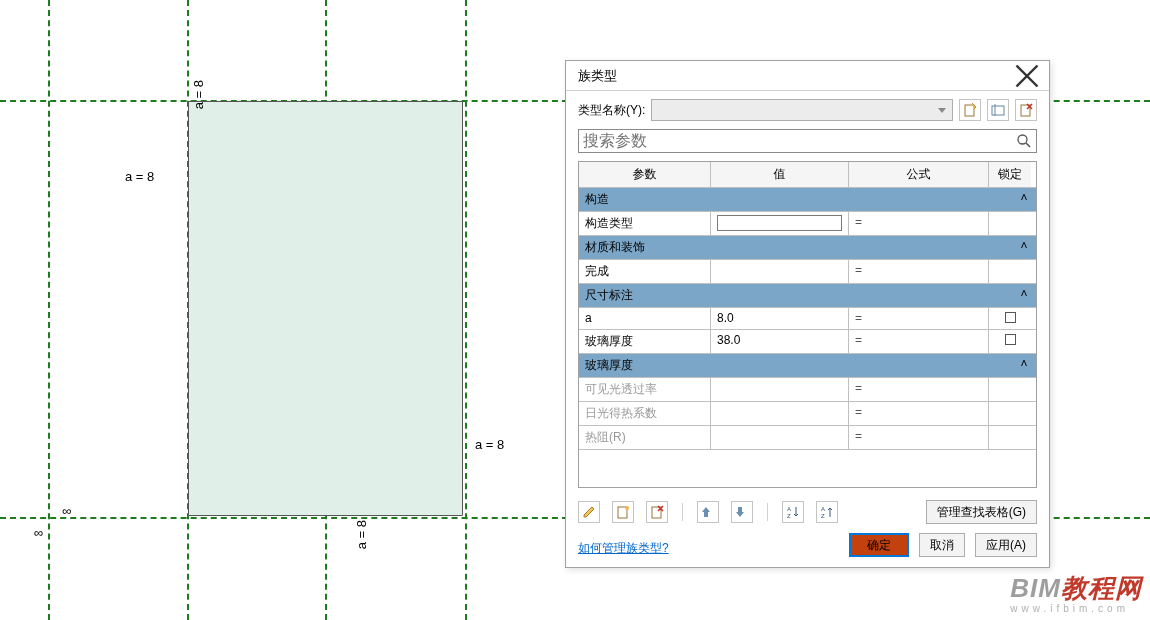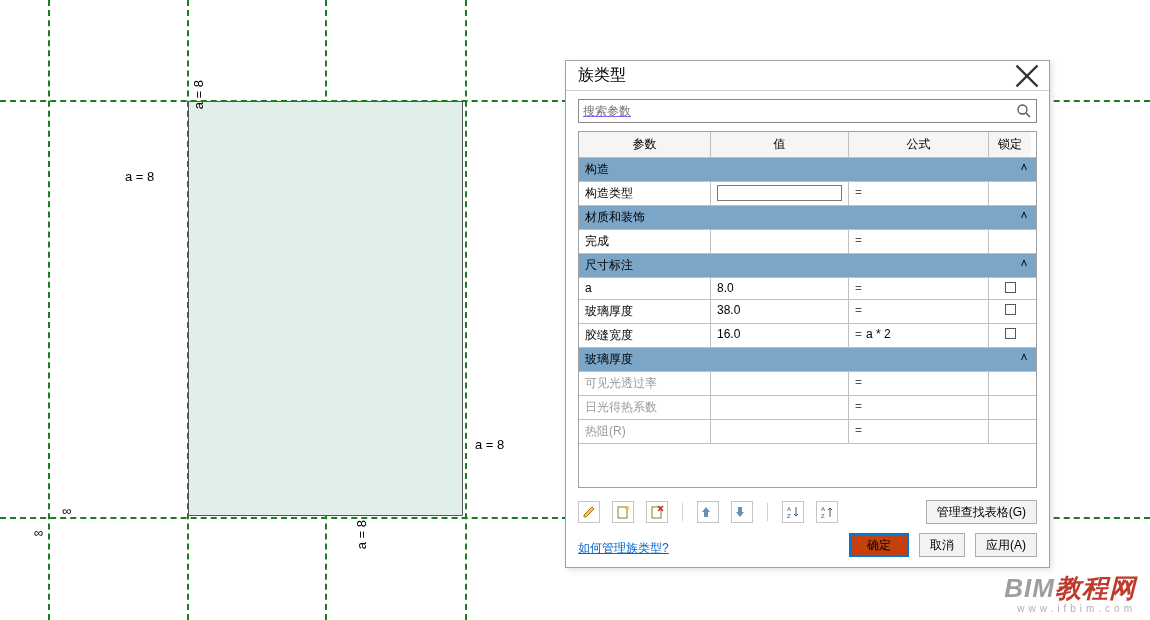--- a/index.html
+++ b/index.html
@@ -9,31 +9,31 @@
 .canvas { position: absolute; left: 0; top: 0; width: 1150px; height: 620px; background: #fff; }
 .refline { position: absolute; }
 .refline.h { height: 0; left: 0; right: 0; border-top: 2px dashed #1d7c1d; }
 .refline.v { width: 0; top: 0; bottom: 0; border-left: 2px dashed #1d7c1d; }
 .shape { position: absolute; background: #e0f0e8; border: 1.5px solid #555; border-radius: 1px; }
 .dimtxt { position: absolute; font-size: 13px; color: #000; white-space: nowrap; }
 .dimtxt.v { writing-mode: vertical-rl; transform: rotate(180deg); }
 
 
 .dialog { position: absolute; left: 565px; top: 60px; width: 485px; height: 508px; background: #fff; border: 1px solid #a0a0a0; box-shadow: 2px 2px 6px rgba(0,0,0,0.12); display: flex; flex-direction: column; }
-.dlg-title { height: 30px; border-bottom: 1px solid #d0d0d0; padding: 0 8px 0 12px; display: flex; align-items: center; font-size: 16px; color: #000; }
+.dlg-title { height: 30px; border-bottom: 1px solid #d0d0d0; padding: 0 8px 0 12px; display: flex; align-items: center; font-size: 13px; color: #000; }
 .dlg-title .spacer { flex: 1; }
 .close-btn { width: 28px; height: 22px; display: flex; align-items: center; justify-content: center; cursor: default; font-size: 14px; }
 .dlg-body { padding: 8px 12px 10px 12px; display: flex; flex-direction: column; gap: 8px; flex: 1; min-height: 0; }
 .row { display: flex; align-items: center; gap: 6px; font-size: 12px; }
 .type-select { flex: 1; height: 22px; background: #ececec; border: 1px solid #adadad; position: relative; }
 .type-select::after { content: ""; position: absolute; right: 6px; top: 8px; width: 0; height: 0; border-left: 4px solid transparent; border-right: 4px solid transparent; border-top: 5px solid #888; }
 .iconbtn { width: 22px; height: 22px; border: 1px solid #c4c4c4; background: #fff; display: flex; align-items: center; justify-content: center; font-size: 12px; cursor: default; }
 .iconbtn svg { width: 14px; height: 14px; }
 .search { height: 24px; border: 1px solid #8a8a8a; display: flex; align-items: center; padding: 0 4px; }
-.search input { flex: 1; border: none; outline: none; font-size: 12px; color: #8b5cf6; background: transparent; text-decoration: underline; }
+.search input { flex: 1; border: none; outline: none; font-size: 16px; color: #0f766e; background: transparent; }
 .search .mag { width: 16px; height: 16px; }
 
 .grid { flex: 1; border: 1px solid #a0a0a0; overflow: hidden; display: flex; flex-direction: column; font-size: 12px; min-height: 0; }
 .grid-head, .grid-row, .grid-section { display: flex; border-bottom: 1px solid #c0c0c0; }
 .grid-head .cell { background: #f5f5f5; text-align: center; font-weight: 400; padding: 4px 2px; border-right: 1px solid #c0c0c0; }
 .cell { padding: 3px 6px; border-right: 1px solid #c0c0c0; overflow: hidden; white-space: nowrap; text-overflow: ellipsis; }
 .c-param { width: 132px; }
 .c-val { width: 138px; }
 .c-form { width: 140px; }
 .c-lock { width: 42px; text-align: center; border-right: none; position: relative; }
@@ -53,21 +53,21 @@
 .toolbar { display: flex; align-items: center; gap: 12px; border-top: 0px solid #eee; padding: 4px 0 0 0; font-size: 12px; }
 .toolbar .divider { width: 1px; height: 18px; background: #d0d0d0; margin: 0 2px; }
 .toolbar .spacer { flex: 1; }
 .txtbtn { height: 24px; padding: 0 10px; border: 1px solid #adadad; background: #f3f3f3; font-size: 12px; display: flex; align-items: center; cursor: default; }
 .txtbtn.primary { border: 2px solid #0078d7; background: #c2410c; padding: 0 16px; }
 .footer { display: flex; align-items: flex-end; gap: 10px; padding-top: 1px; }
 .linklbl { color: #0066cc; text-decoration: underline; font-size: 12px; cursor: default; }
 .footer .spacer { flex: 1; }
 
 
-.watermark { position: absolute; right: 14px; bottom: 6px; text-align: right; }
+.watermark { position: absolute; right: 8px; bottom: 6px; }
 .watermark .big { font: italic 700 26px/28px Georgia, serif; color: #9e9e9e; letter-spacing: 1px; }
 .watermark .big b { color: #c0392b; font-style: italic; }
 .watermark .url { font-size: 10px; letter-spacing: 4px; color: #b0b0b0; }
 </style>
 </head>
 <body>
 
 <div class="canvas">
 
   <div class="refline h" style="top:100px"></div>
@@ -93,20 +93,42 @@
     <span class="spacer"></span>
     <span class="close-btn">
       <svg viewBox="0 0 16 16">
           <path d="M2 2 L14 14 M14 2 L2 14" stroke="#333" stroke-width="1.4" fill="none"></path>
         </svg>
     </span>
   </div>
 
   <div class="dlg-body">
 
+    <div class="row">
+      <span>类型名称(Y):</span>
+      <div class="type-select"></div>
+      <span class="iconbtn">
+        <svg viewBox="0 0 14 14">
+            <rect x="2" y="2" width="9" height="11" fill="#fff" stroke="#987634"></rect>
+            <path d="M9 0 L13 4 L11 6" fill="#f2b84b" stroke="#c88a20"></path>
+          </svg>
+      </span>
+      <span class="iconbtn">
+        <svg viewBox="0 0 14 14">
+            <rect x="1" y="3" width="12" height="9" fill="none" stroke="#6687a2"></rect>
+            <line x1="4" y1="1" x2="4" y2="13" stroke="#6687a2"></line>
+          </svg>
+      </span>
+      <span class="iconbtn">
+        <svg viewBox="0 0 14 14">
+            <rect x="2" y="2" width="9" height="11" fill="#fff" stroke="#987634"></rect>
+            <path d="M8 1 L13 6 M13 1 L8 6" stroke="#c0392b" stroke-width="1.6"></path>
+          </svg>
+      </span>
+    </div>
 
     <div class="search">
       <input type="text" placeholder="搜索参数" style="">
       <span class="mag">
         <svg viewBox="0 0 16 16">
             <circle cx="6.5" cy="6.5" r="4.5" fill="none" stroke="#555" stroke-width="1.3"></circle>
             <line x1="10" y1="10" x2="14" y2="14" stroke="#555" stroke-width="1.6"></line>
           </svg>
       </span>
     </div>
@@ -148,26 +170,20 @@
             <div class="cell c-val">8.0</div>
             <div class="cell c-form"></div>
             <div class="cell c-lock"><span class="chk"></span></div>
           </div>
           <div class="grid-row">
             <div class="cell c-param">玻璃厚度</div>
             <div class="cell c-val">38.0</div>
             <div class="cell c-form"></div>
             <div class="cell c-lock"><span class="chk"></span></div>
           </div>
-          <div class="grid-row">
-            <div class="cell c-param">胶缝宽度</div>
-            <div class="cell c-val">16.0</div>
-            <div class="cell c-form">a * 2</div>
-            <div class="cell c-lock"><span class="chk"></span></div>
-          </div>
           <div class="grid-section">
             <div class="sec-label">玻璃厚度</div>
             <div class="expand">˄</div>
           </div>
           <div class="grid-row dim">
             <div class="cell c-param">可见光透过率</div>
             <div class="cell c-val"></div>
             <div class="cell c-form"></div>
             <div class="cell c-lock"></div>
           </div>

